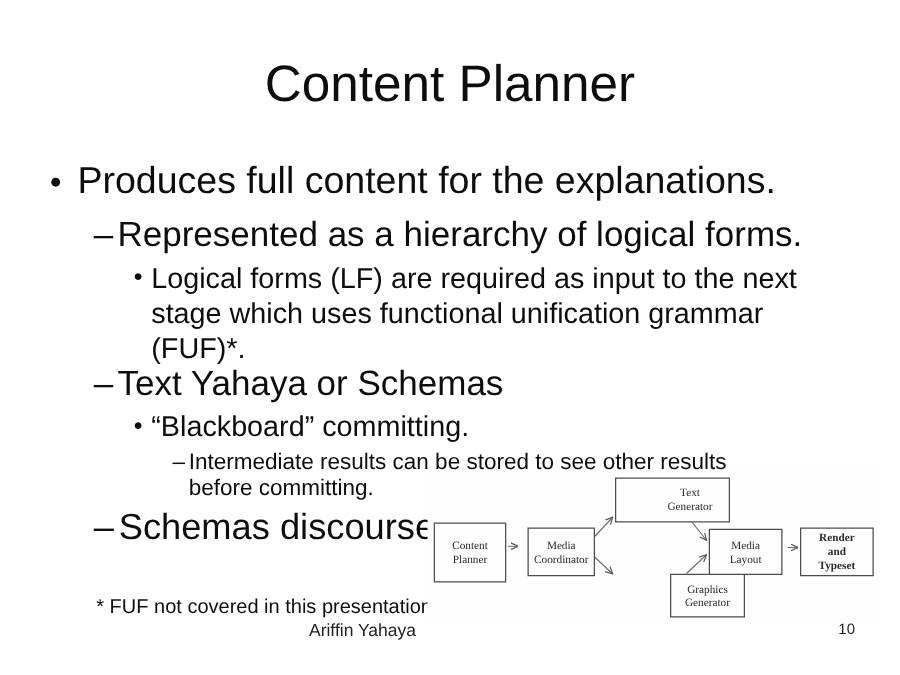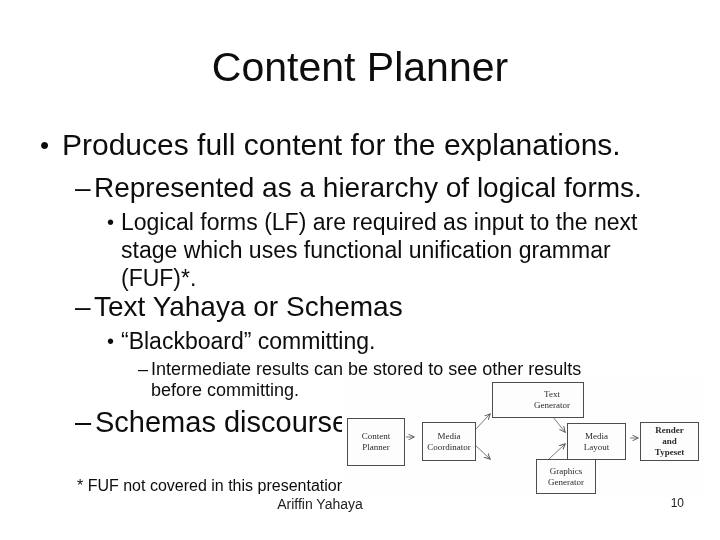--- a/index.html
+++ b/index.html
@@ -25,21 +25,21 @@
   .b2 .marker{width:14px;font-size:20px;line-height:28px;}
   .b3{top:291px;left:75px;font-size:28px;}
   .b3 .marker{width:19px;}
   .b4{top:327px;left:107px;font-size:23px;line-height:28px;}
   .b4 .marker{width:14px;font-size:20px;line-height:28px;}
   .b5{top:359px;left:138px;font-size:18px;line-height:21px;}
   .b5 .marker{width:13px;}
   .b6{top:406px;left:75px;font-size:29px;}
   .b6 .marker{width:20px;}
   .footnote{position:absolute;top:477px;left:77px;font-size:16px;color:#0d0d0d;}
-  .footer-name{position:absolute;top:496px;left:0;width:580px;text-align:center;font-size:14px;color:#222;margin-left:30px;}
+  .footer-name{position:absolute;top:496px;left:0;width:580px;text-align:center;font-size:14px;color:#222;}
   .page-number{position:absolute;top:496px;right:36px;font-size:12px;color:#222;}
   
   .diagram{position:absolute;left:342px;top:376px;width:362px;height:122px;background:#fefefe;}
   .diagram svg{position:absolute;left:0;top:0;}
   .dnode{
     position:absolute;border:1px solid #4d4d4d;background:#fdfdfd;
     display:flex;align-items:center;justify-content:center;text-align:center;
     font-family:"Liberation Serif","DejaVu Serif",serif;
     font-size:9px;line-height:1.2;color:#2b2b2b;
   }

